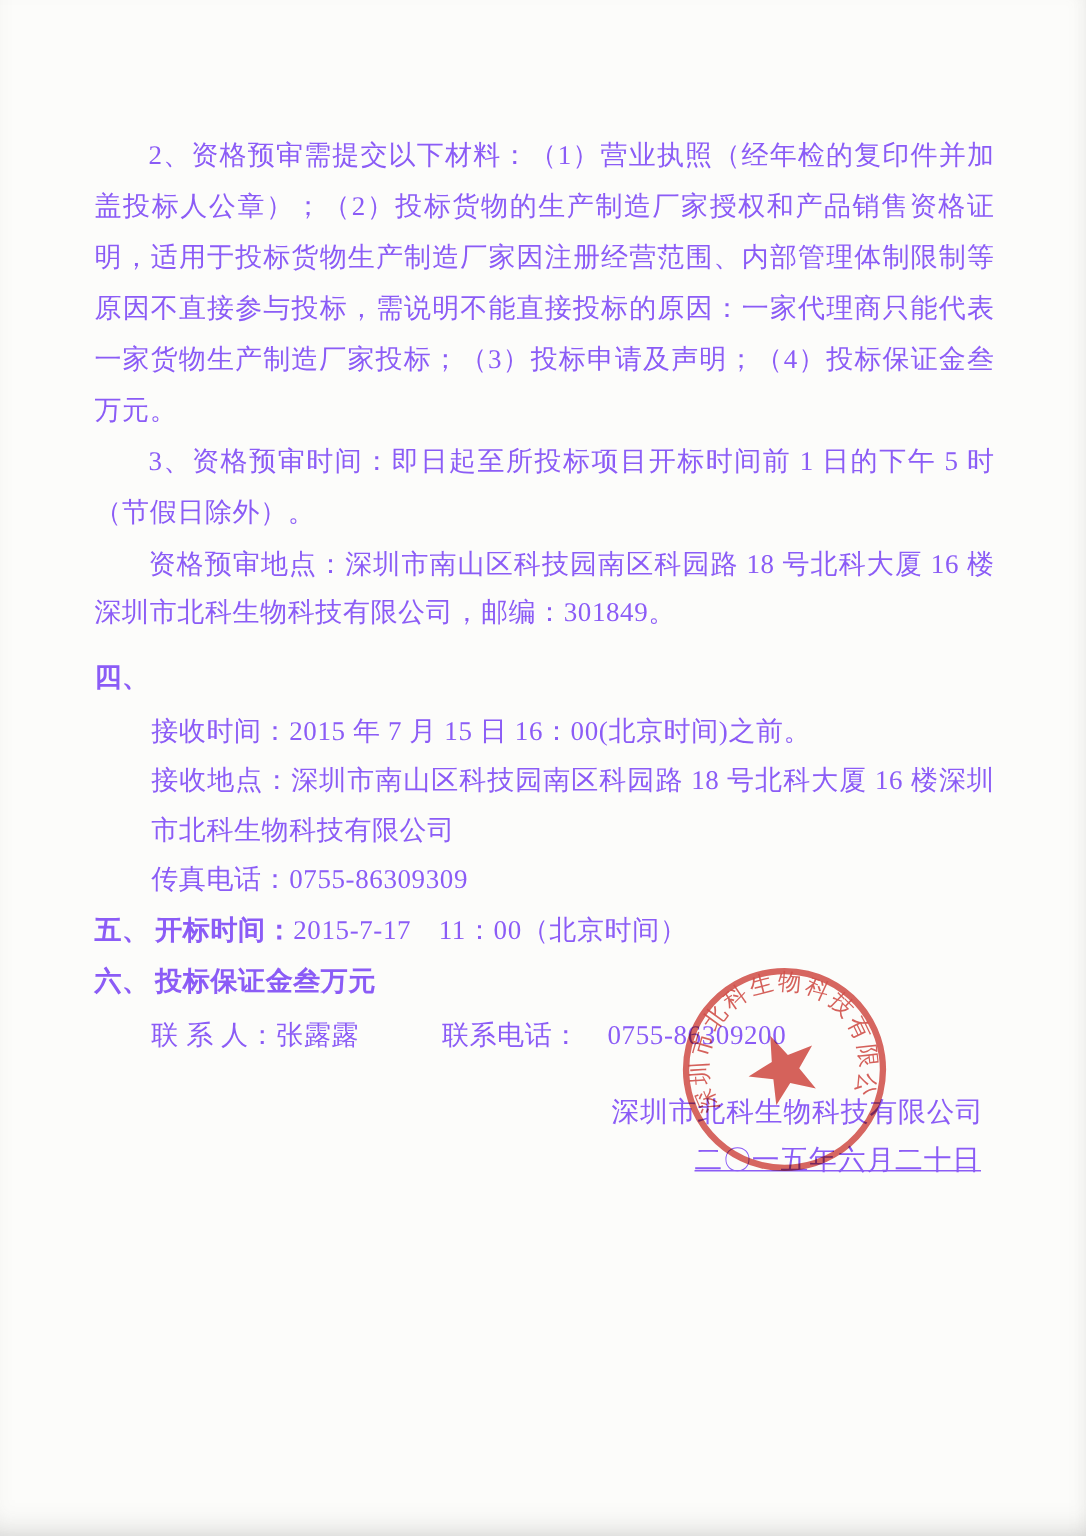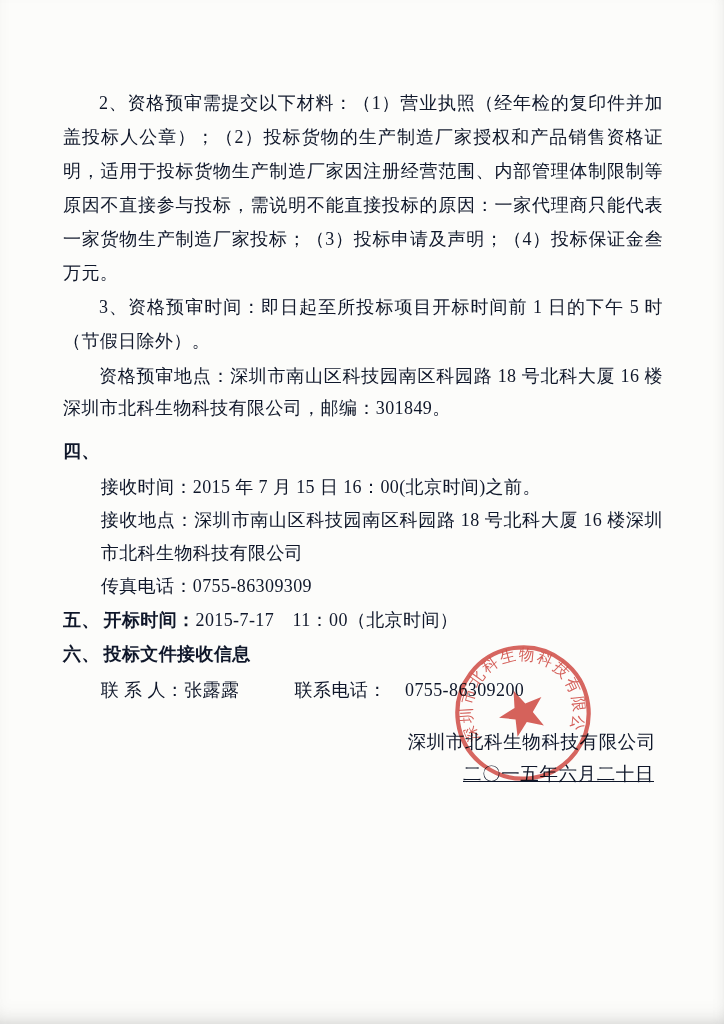--- a/index.html
+++ b/index.html
@@ -6,21 +6,21 @@
   body{
     width:724px;height:1024px;
     background:#e8e8e6;
     font-family:"Liberation Serif","DejaVu Serif",serif;
     overflow:hidden;
   }
   .page{
     position:relative;
     width:724px;height:1024px;
     background:#fcfcfa;
-    color:#0f172a;
+    color:#8b5cf6;
     box-shadow:inset 0 -14px 22px -16px rgba(90,90,88,.35),
                inset -8px 0 16px -14px rgba(120,120,118,.25);
   }
   .doc{
     position:absolute;
     left:63px;top:86px;
     width:600px;
     font-size:18px;
     letter-spacing:.4px;
   }
@@ -107,21 +107,21 @@
 
 
     <div class="sec gap-sm">
       <span class="marker">五、</span>
       <span>开标时间：</span>
       <span class="plain">2015-7-17　11：00（北京时间）</span>
     </div>
 
     <div class="sec gap-md">
       <span class="marker">六、</span>
-      <span>投标文件接收信息</span>
+      <span>投标保证金叁万元</span>
     </div>
 
     <p class="sub first">联 系 人：张露露　　　联系电话：　0755-86309200</p>
 
 
   </div>
 
   <div class="signature">
     <div>深圳市北科生物科技有限公司</div>
     <div class="date">二〇一五年六月二十日</div>

